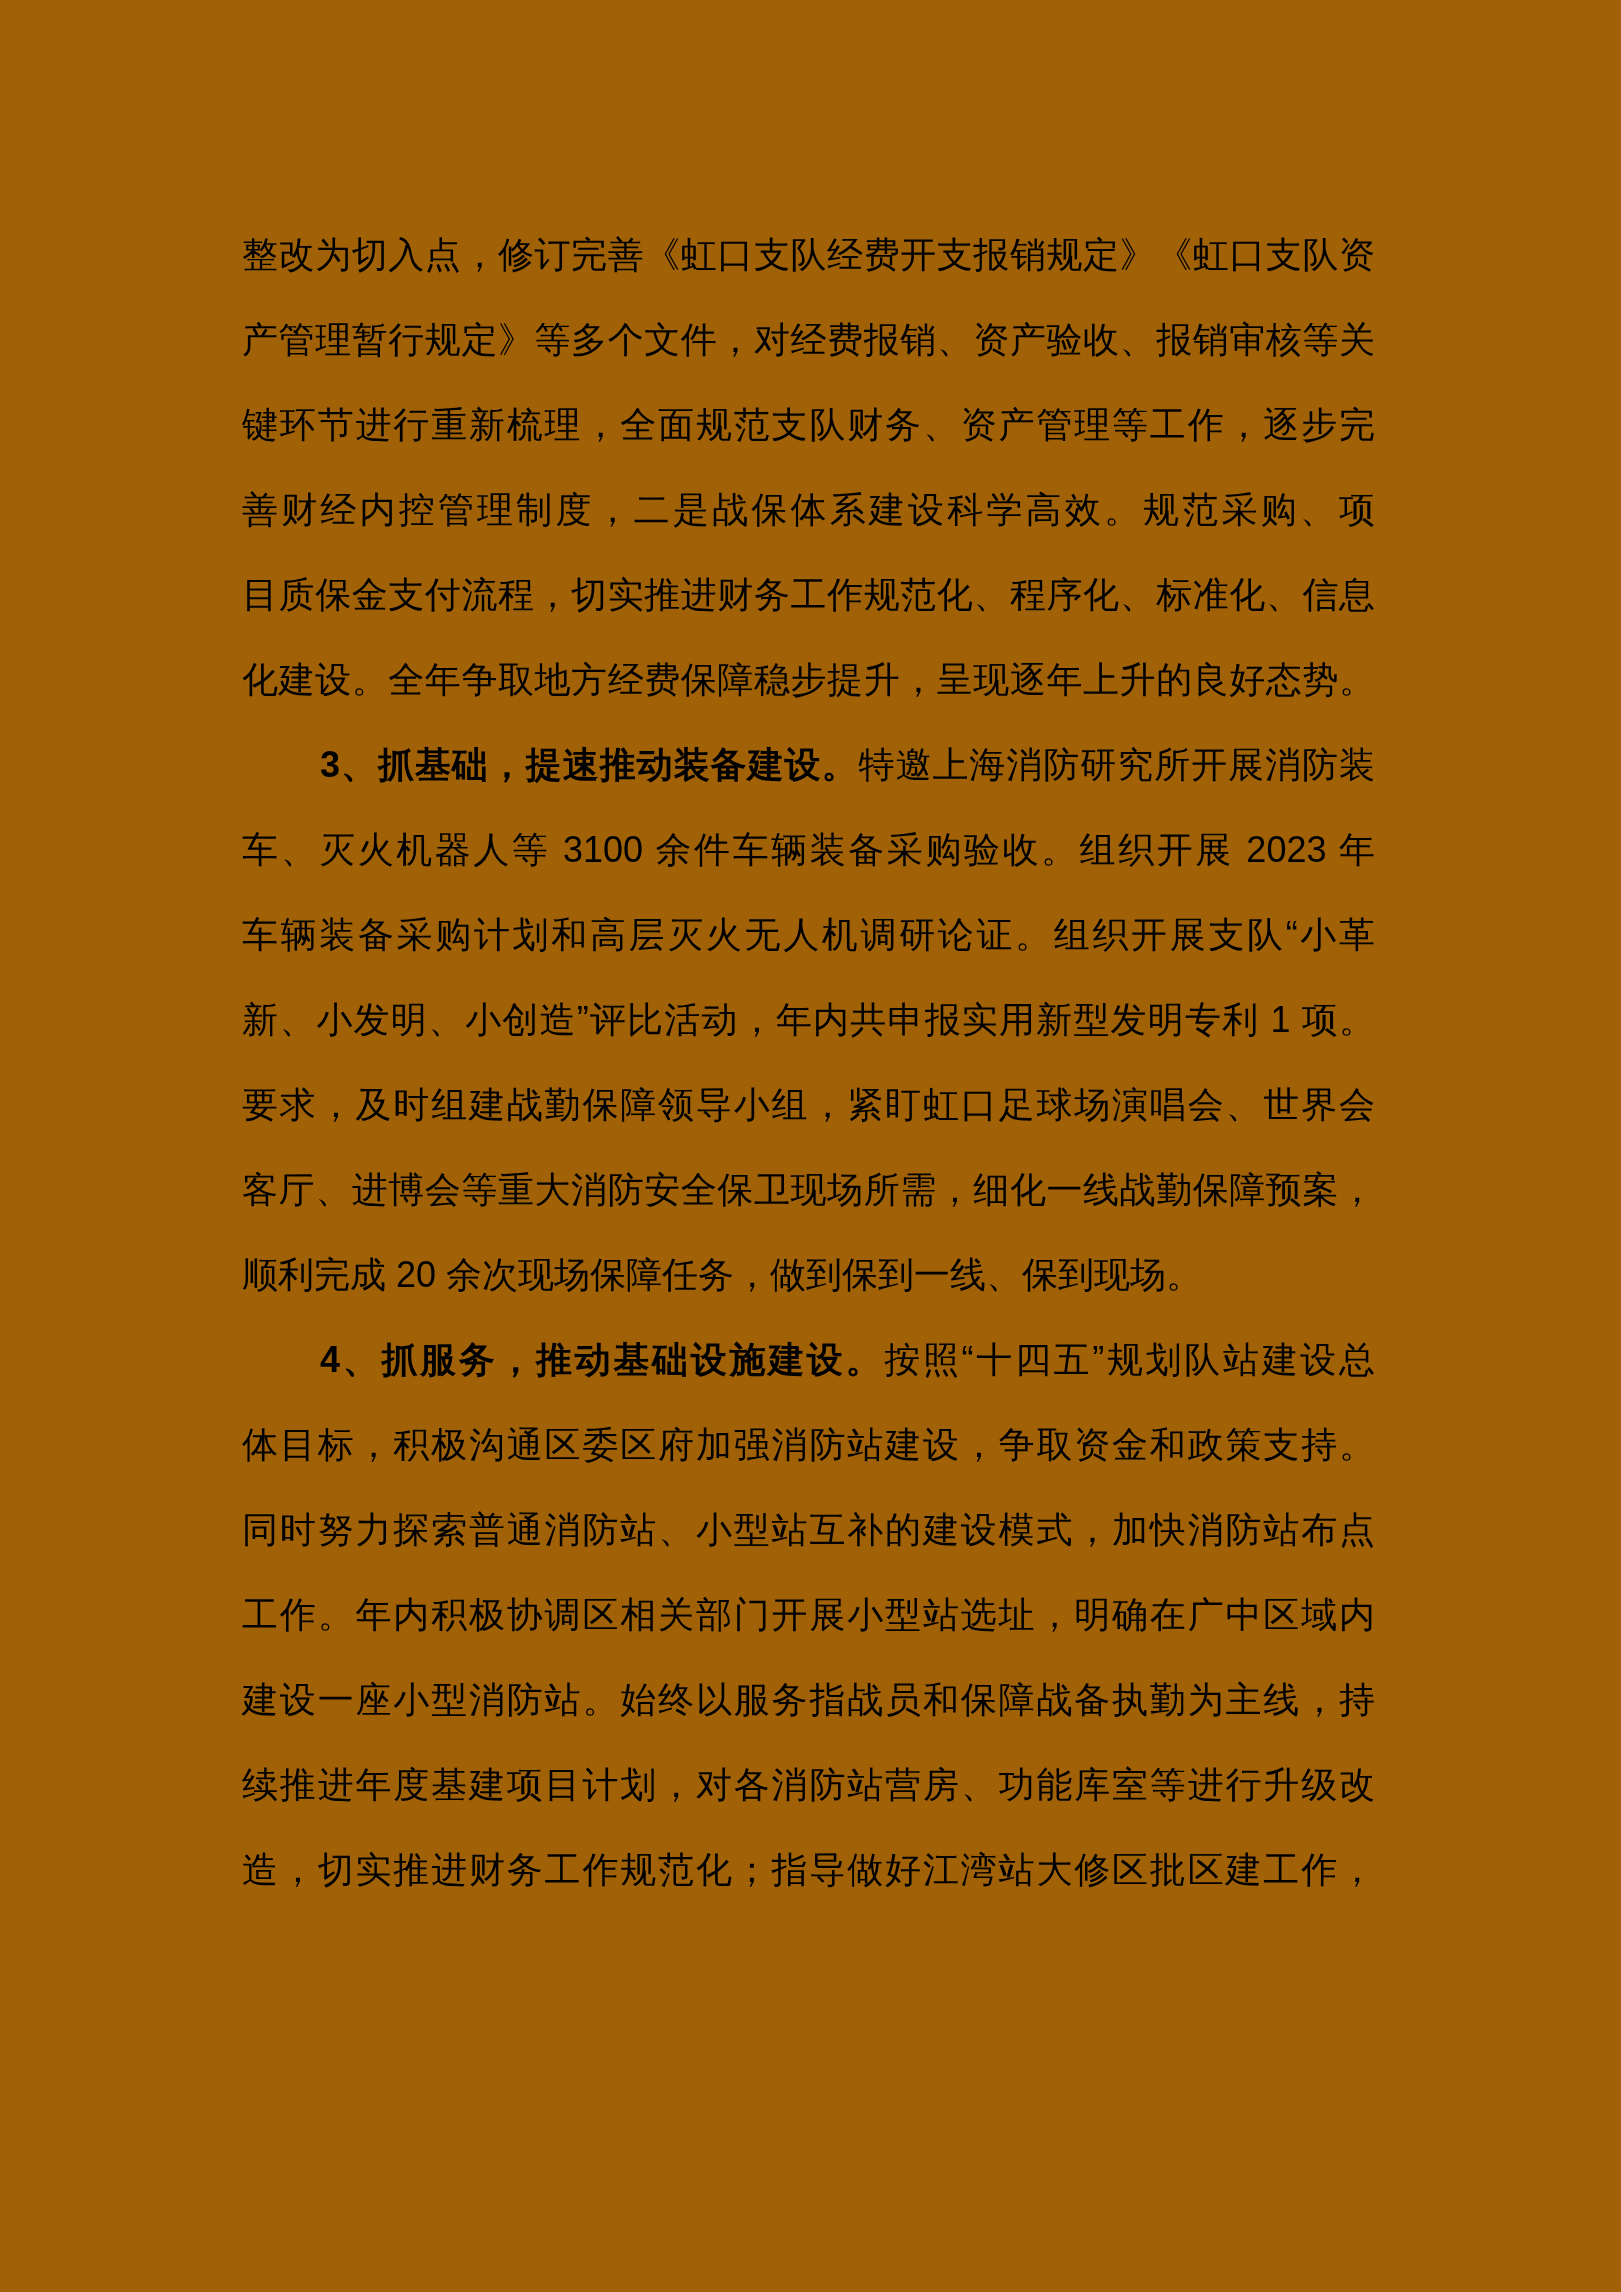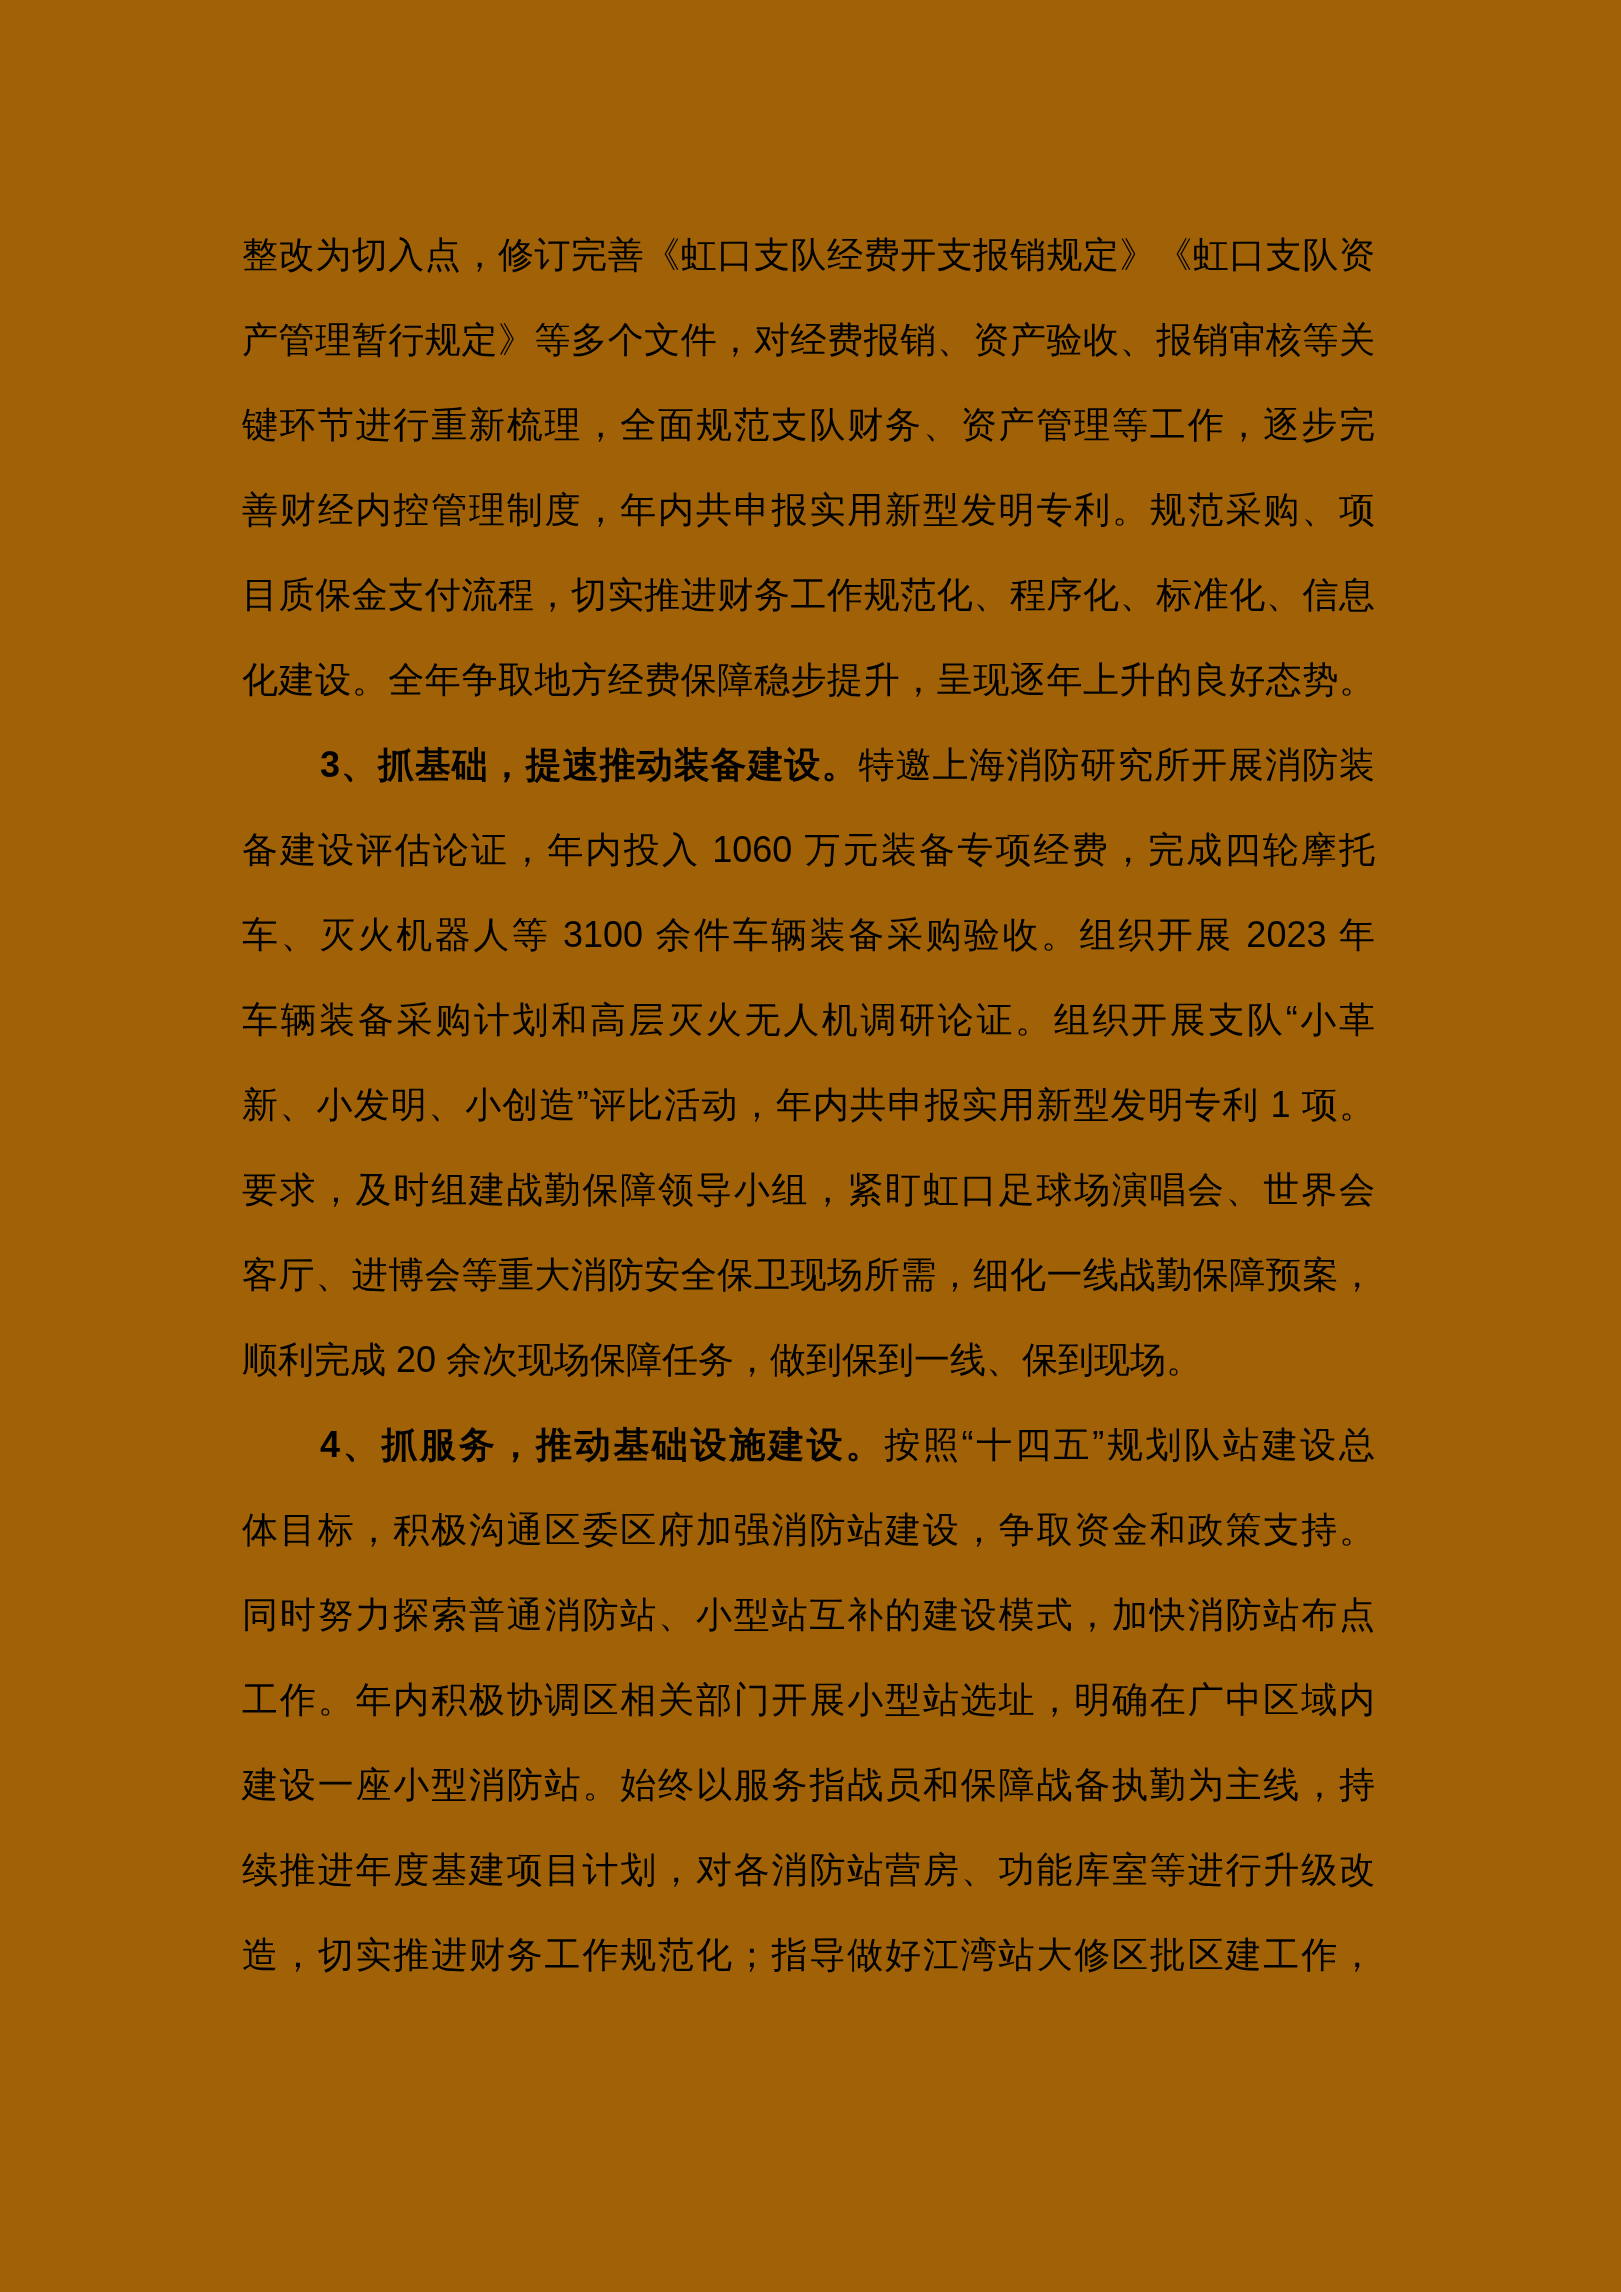--- a/index.html
+++ b/index.html
@@ -43,25 +43,24 @@
   .seg.bold { font-weight: 700; }
 </style>
 </head>
 <body>
 
 <div class="page">
   <div class="doc" id="doc">
       <div class="line"><span class="seg">整改为切入点，修订完善《虹口支队经费开支报销规定》《虹口支队资</span></div>
       <div class="line"><span class="seg">产管理暂行规定》等多个文件，对经费报销、资产验收、报销审核等关</span></div>
       <div class="line"><span class="seg">键环节进行重新梳理，全面规范支队财务、资产管理等工作，逐步完</span></div>
-      <div class="line"><span class="seg">善财经内控管理制度，年内共申报实用新型发明专利。规范采购、项</span></div>
+      <div class="line"><span class="seg">善财经内控管理制度，二是战保体系建设科学高效。规范采购、项</span></div>
       <div class="line"><span class="seg">目质保金支付流程，切实推进财务工作规范化、程序化、标准化、信息</span></div>
       <div class="line"><span class="seg">化建设。全年争取地方经费保障稳步提升，呈现逐年上升的良好态势。</span></div>
       <div class="line indent"><span class="seg bold">3、抓基础，提速推动装备建设。</span><span class="seg">特邀上海消防研究所开展消防装</span></div>
-      <div class="line"><span class="seg">备建设评估论证，年内投入 1060 万元装备专项经费，完成四轮摩托</span></div>
       <div class="line"><span class="seg">车、灭火机器人等 3100 余件车辆装备采购验收。组织开展 2023 年</span></div>
       <div class="line"><span class="seg">车辆装备采购计划和高层灭火无人机调研论证。组织开展支队“小革</span></div>
       <div class="line"><span class="seg">新、小发明、小创造”评比活动，年内共申报实用新型发明专利 1 项。</span></div>
       <div class="line"><span class="seg">要求，及时组建战勤保障领导小组，紧盯虹口足球场演唱会、世界会</span></div>
       <div class="line"><span class="seg">客厅、进博会等重大消防安全保卫现场所需，细化一线战勤保障预案，</span></div>
       <div class="line short"><span class="seg">顺利完成 20 余次现场保障任务，做到保到一线、保到现场。</span></div>
       <div class="line indent"><span class="seg bold">4、抓服务，推动基础设施建设。</span><span class="seg">按照“十四五”规划队站建设总</span></div>
       <div class="line"><span class="seg">体目标，积极沟通区委区府加强消防站建设，争取资金和政策支持。</span></div>
       <div class="line"><span class="seg">同时努力探索普通消防站、小型站互补的建设模式，加快消防站布点</span></div>
       <div class="line"><span class="seg">工作。年内积极协调区相关部门开展小型站选址，明确在广中区域内</span></div>

